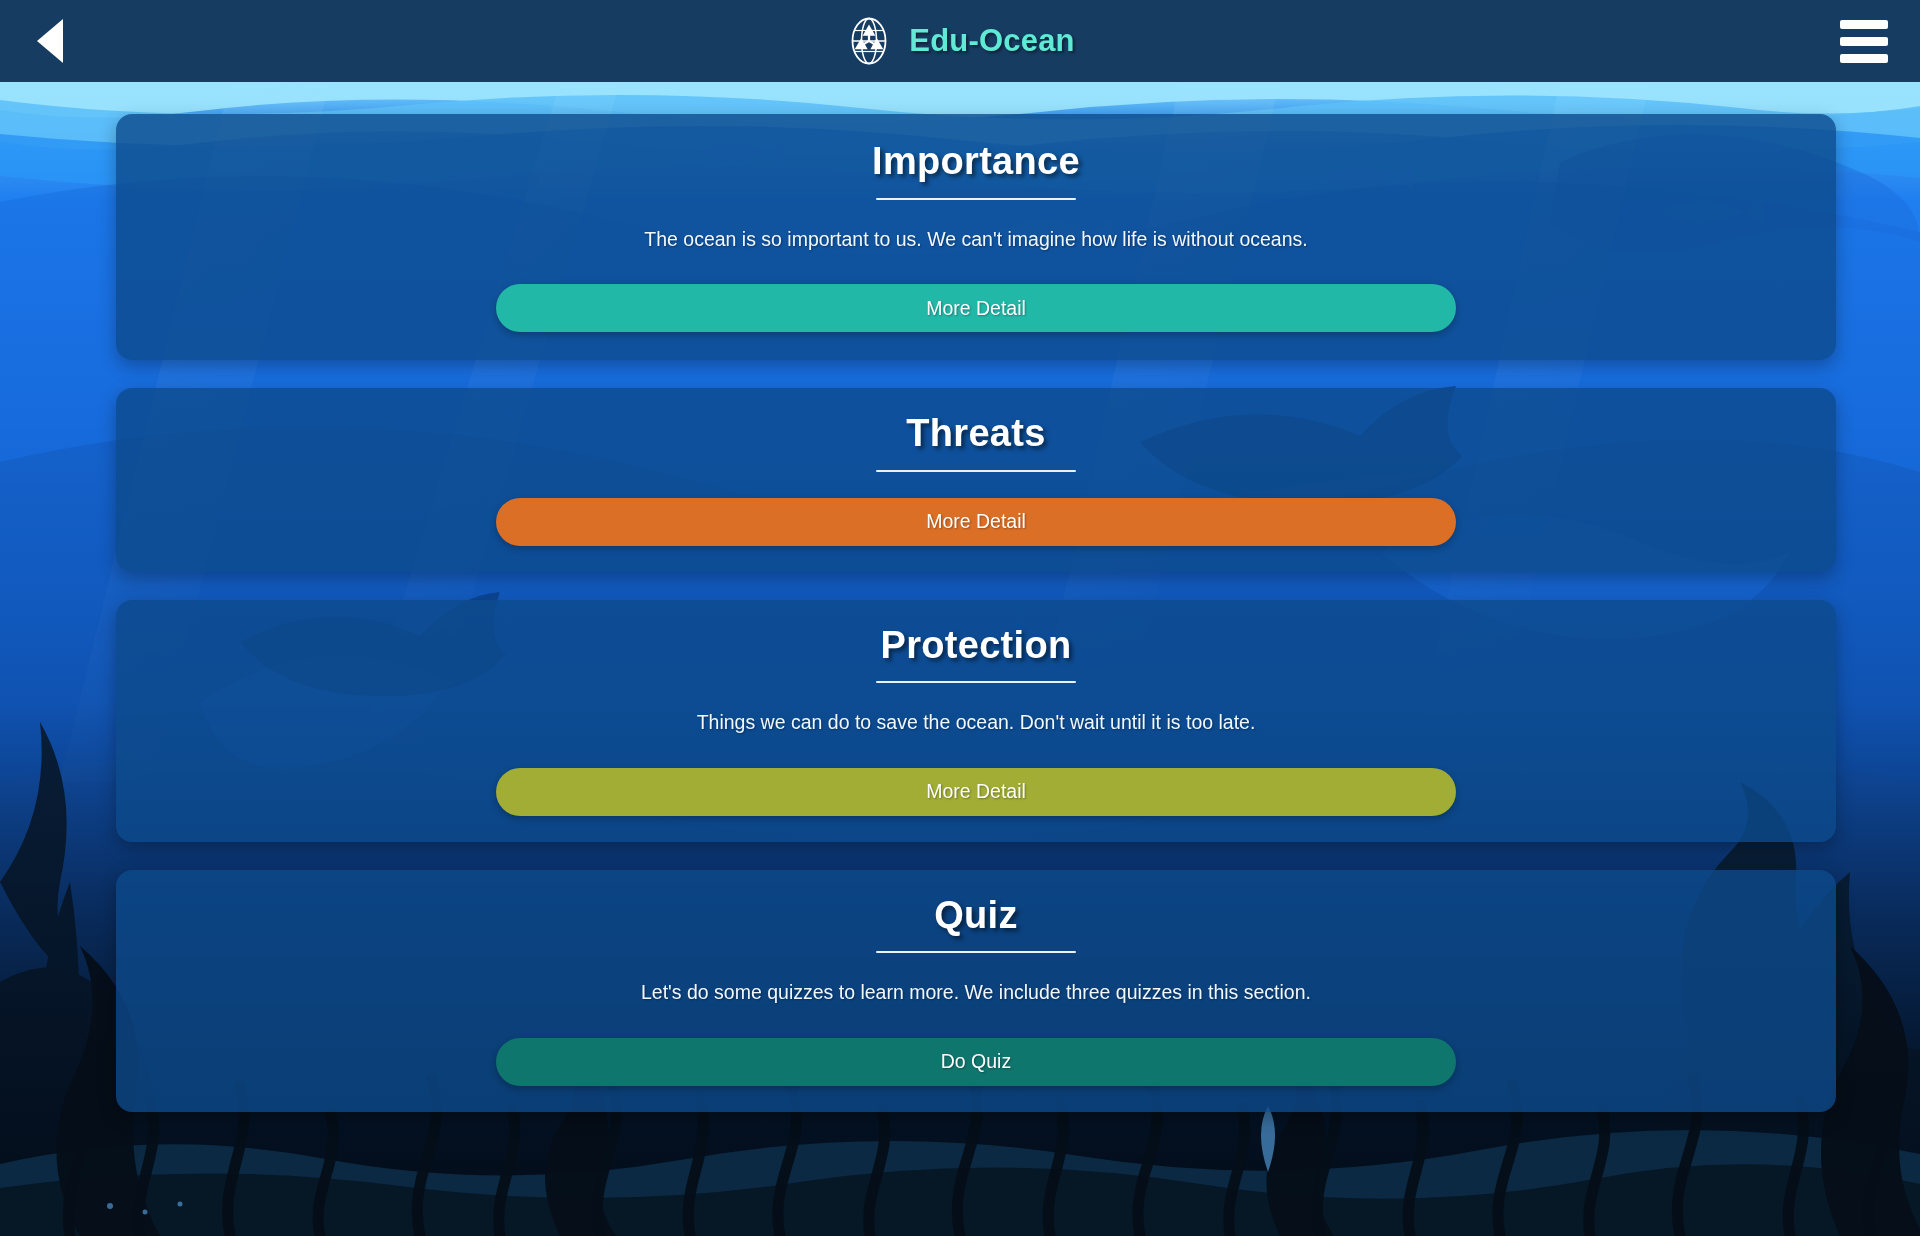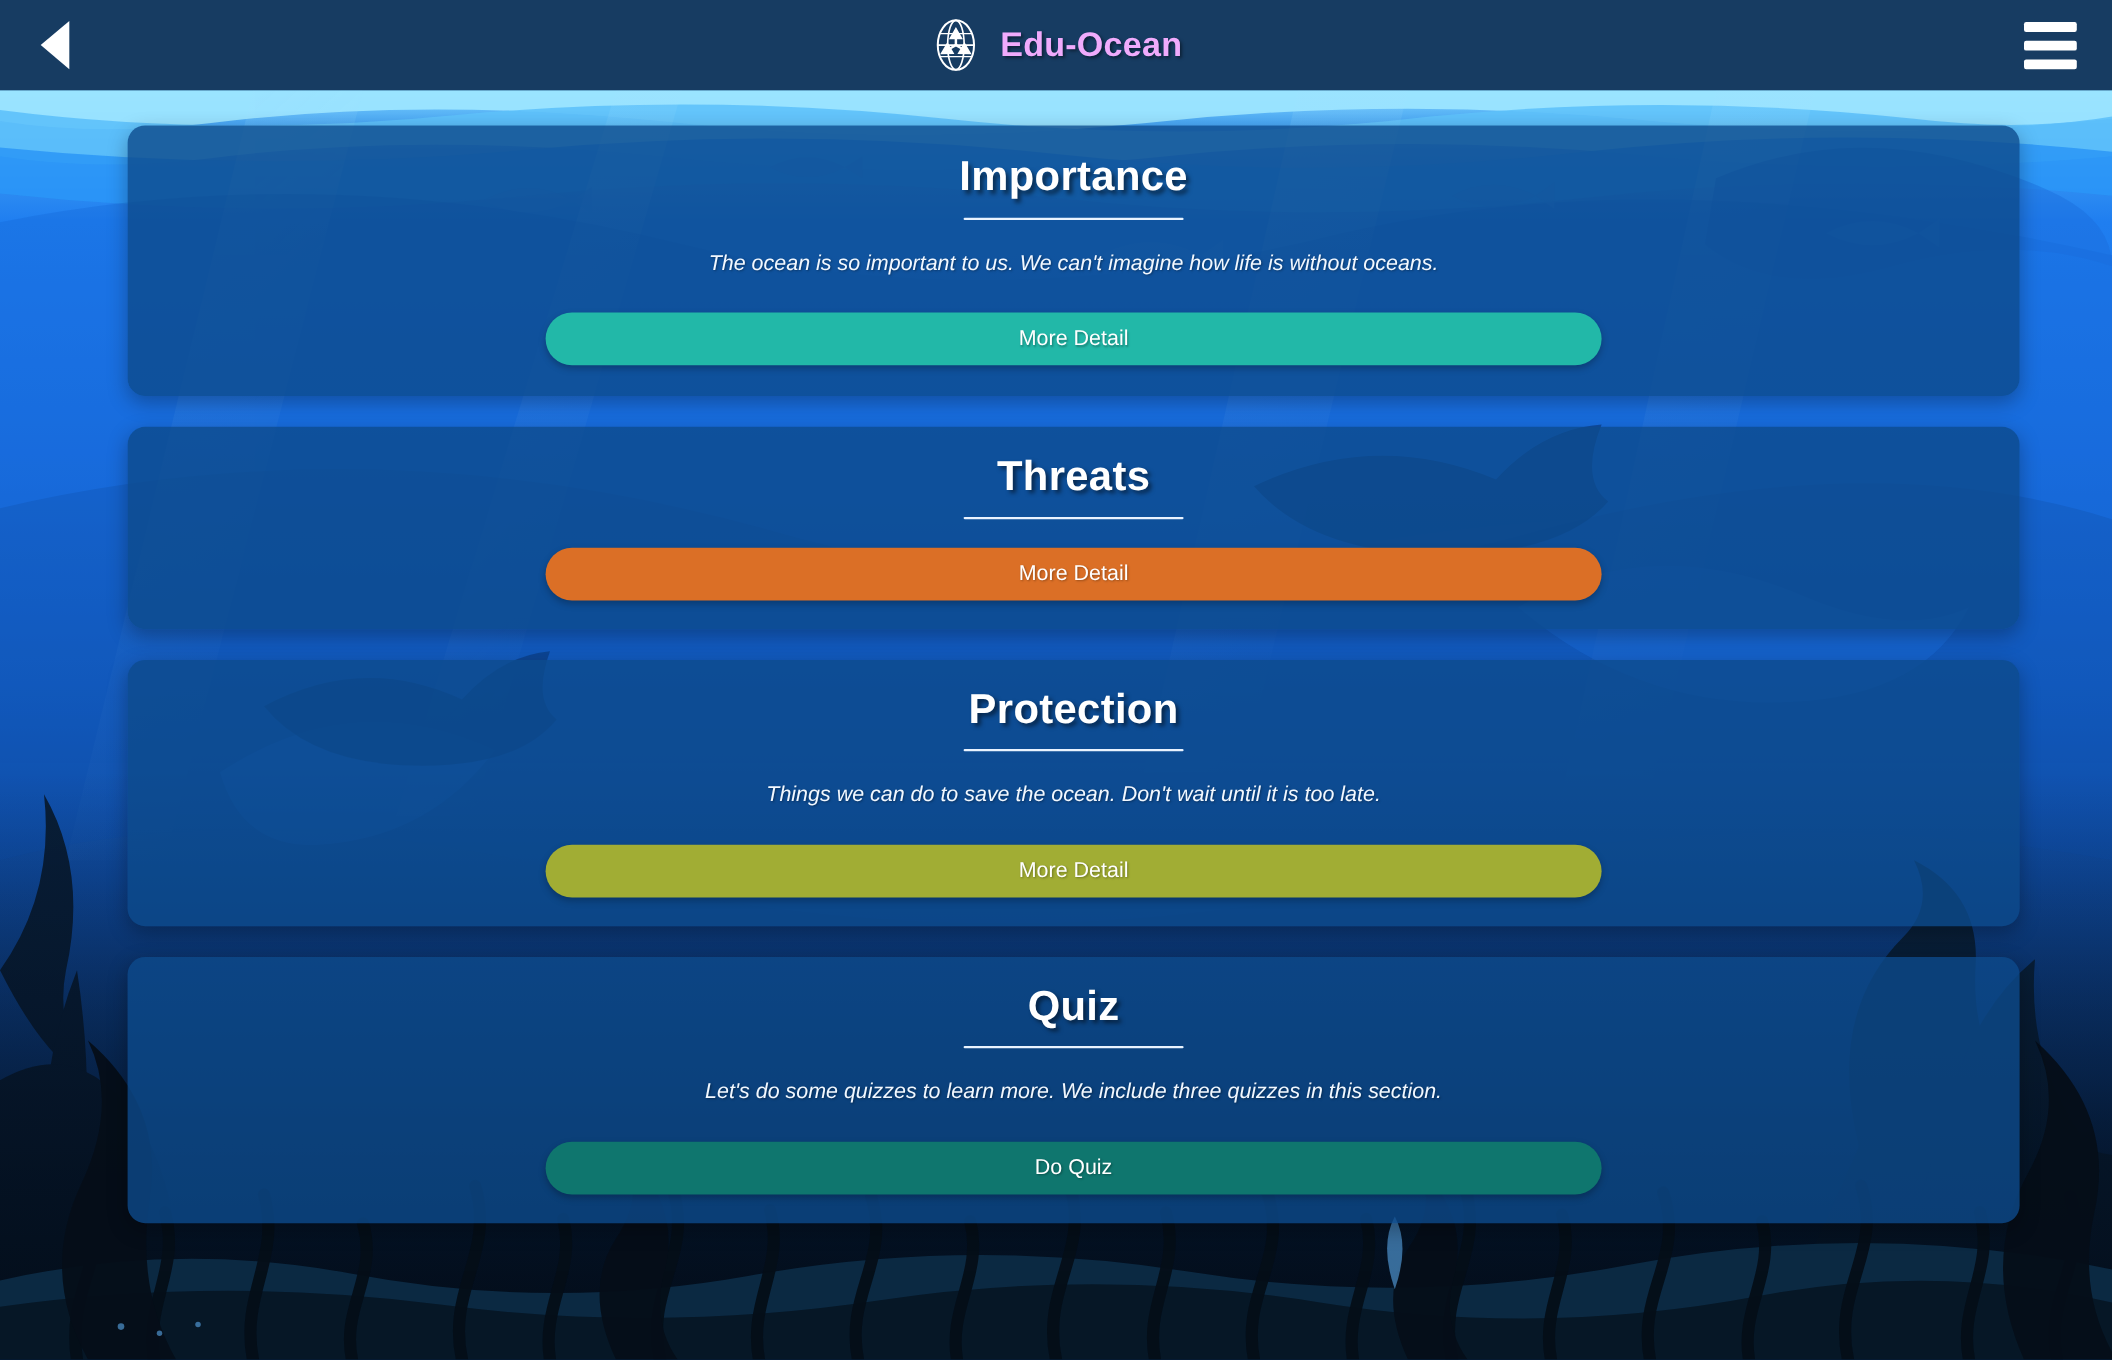--- a/index.html
+++ b/index.html
@@ -40,21 +40,21 @@
   }
   .brand {
     position:absolute; left:0; right:0; top:0;
     height:82px;
     display:flex; align-items:center; justify-content:center;
     gap:16px;
     pointer-events:none;
   }
   .brand-logo { width:48px; height:48px; flex:0 0 auto; }
   .brand-title {
-    color:#f0abfc;
+    color:#5eead4;
     font-size:31px;
     font-weight:bold;
     letter-spacing:0.2px;
     text-shadow:2px 2px 3px rgba(0,0,0,0.45);
   }
   .menu-btn {
     position:absolute; right:18px; top:0;
     width:76px; height:82px;
     display:flex; flex-direction:column;
     align-items:center; justify-content:center;
@@ -120,21 +120,20 @@
     border-radius:2px;
   }
   .card-desc {
     color:#f2f8ff;
     font-size:19.5px;
     line-height:1.35;
     text-align:center;
     text-shadow:1px 1px 2px rgba(0,0,0,0.35);
     margin-bottom:32px;
     padding:0 40px;
-    font-style:italic;
   }
   .card-btn {
     width:960px; max-width:calc(100% - 480px);
     height:48px;
     border:none;
     border-radius:26px;
     color:#ffffff;
     font-family:Liberation Sans, sans-serif;
     font-size:19.5px;
     cursor:pointer;

